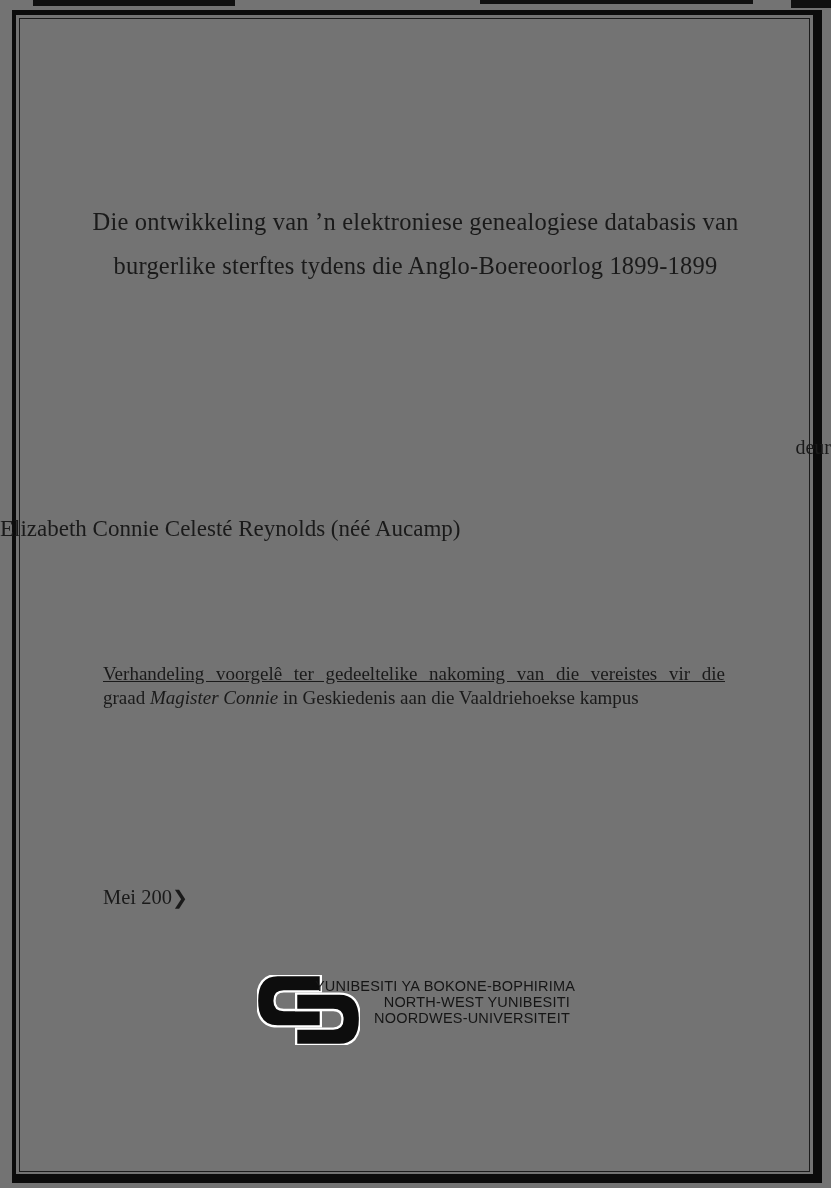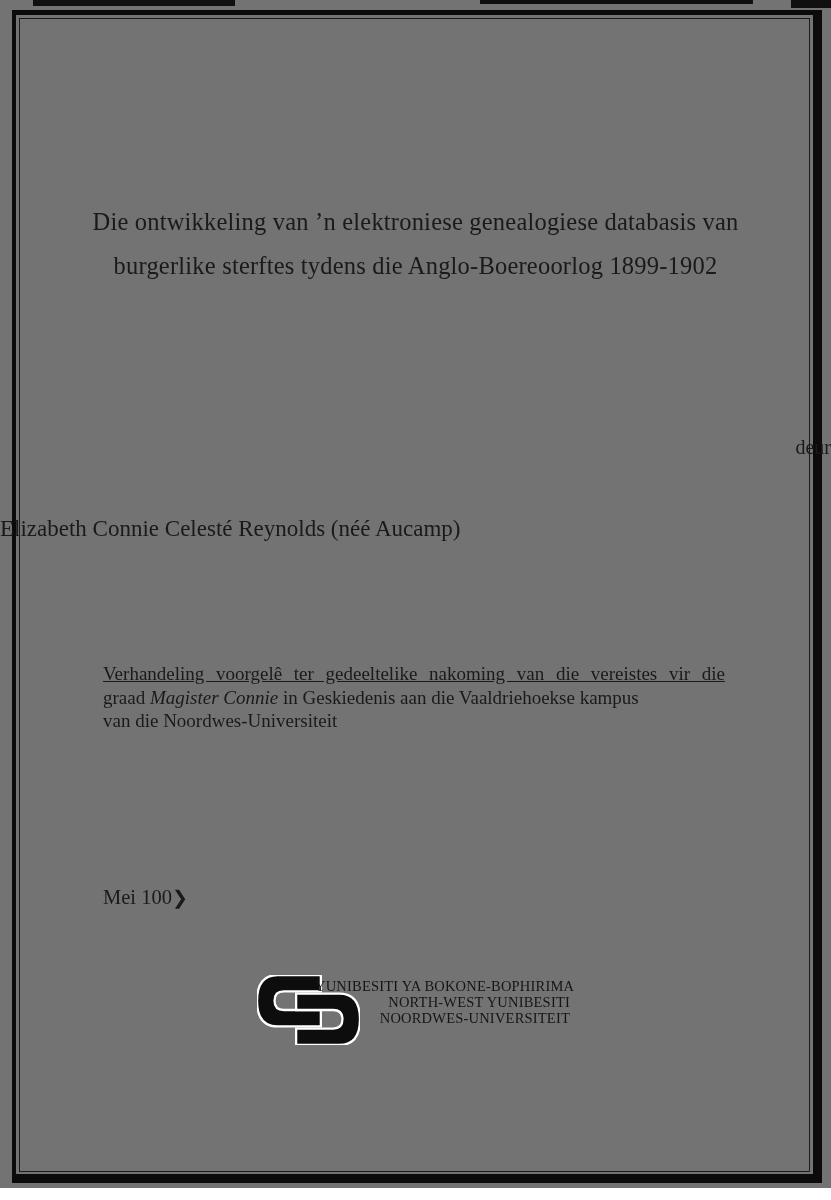--- a/index.html
+++ b/index.html
@@ -79,56 +79,55 @@
   .logo {
     position: absolute;
     left: 257px; top: 975px;
     width: 313px; height: 80px;
   }
   .logo-mark { position: absolute; left: 0; top: 0; }
   .logo-text {
     position: absolute;
     left: 58px; right: 0; top: 3px;
     text-align: right;
-    font-family: Liberation Serif, serif;
+    font-family: Liberation Sans, sans-serif;
     font-size: 14.5px;
     line-height: 16px;
     letter-spacing: 0.2px;
     color: #151515;
     white-space: nowrap;
   }
 </style>
 </head>
 <body>
 
 <div class="page">
 
   <div class="border-outer"></div>
   <div class="border-inner"></div>
   <div class="artifact a1"></div>
   <div class="artifact a2"></div>
   <div class="artifact a3"></div>
 
   <div class="title">
     <div>Die ontwikkeling van ’n elektroniese genealogiese databasis van</div>
-    <div>burgerlike sterftes tydens die Anglo-Boereoorlog 1899-1902</div>
+    <div>burgerlike sterftes tydens die Anglo-Boereoorlog 1899-1899</div>
   </div>
 
   <div class="byline">deur</div>
 
   <div class="author">Elizabeth Connie Celesté Reynolds (néé Aucamp)</div>
 
   <div class="statement">
     <div class="jline">Verhandeling voorgelê ter gedeeltelike nakoming van die vereistes vir die</div>
     <div class="nline"><span>graad </span><span class="it">Magister Connie</span><span> in Geskiedenis aan die Vaaldriehoekse kampus</span></div>
-    <div class="nline">van die Noordwes-Universiteit</div>
   </div>
 
   <div class="supervisor">
-    <div><span>Mei 100</span><span class="date-glyph">❯</span></div>
+    <div><span>Mei 200</span><span class="date-glyph">❯</span></div>
   </div>
 
   <div class="logo">
     <svg class="logo-mark" width="103" height="70" viewBox="0 0 100 68" xmlns="http://www.w3.org/2000/svg">
       <path d="M62,0 H20 Q0,0 0,25 Q0,50 20,50 H62 V34 H26 Q17,34 17,25 Q17,16 26,16 H62 Z" fill="#0d0d0d" stroke="#ffffff" stroke-width="2.2"></path>
       <path d="M38,68 H80 Q100,68 100,43 Q100,18 80,18 H38 V34 H74 Q83,34 83,43 Q83,52 74,52 H38 Z" fill="#0d0d0d" stroke="#ffffff" stroke-width="2.2"></path>
     </svg>
     <div class="logo-text">
       <div>YUNIBESITI YA BOKONE-BOPHIRIMA</div>
       <div>NORTH-WEST YUNIBESITI</div>

